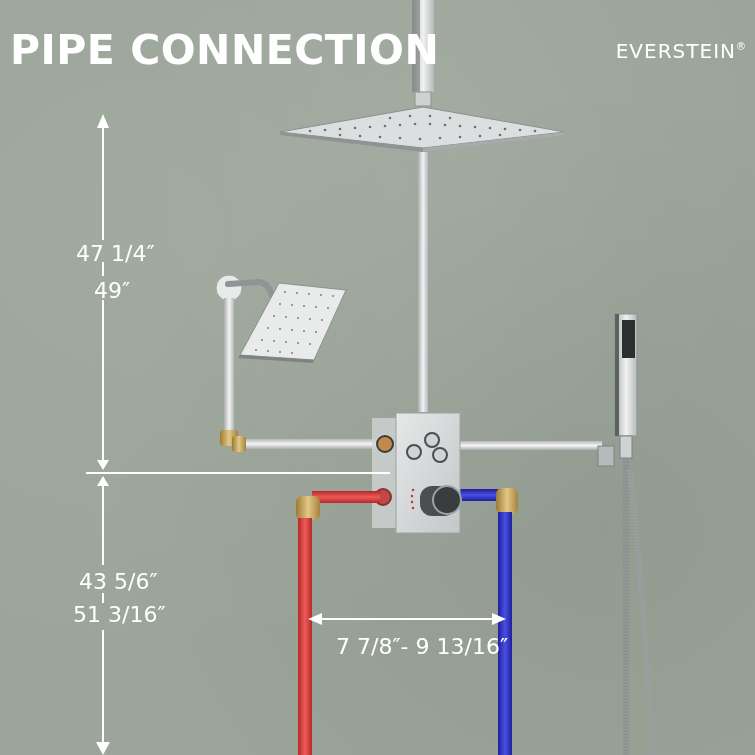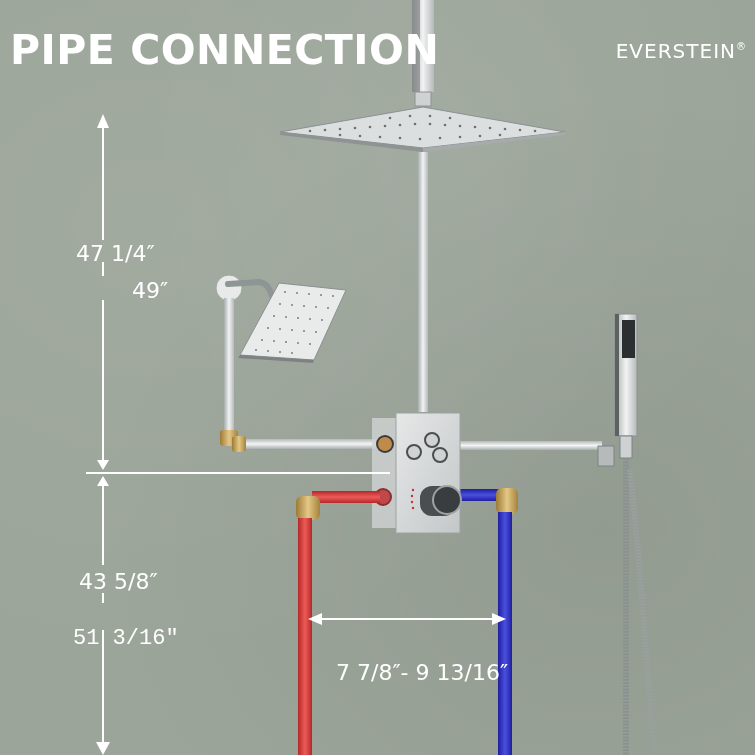--- a/index.html
+++ b/index.html
@@ -224,20 +224,20 @@
 
   <div class="abs title">
     <div>PIPE CONNECTION</div>
   </div>
 
   <div class="abs brand">
     <span>EVERSTEIN</span><sup>®</sup>
   </div>
 
   <div class="abs dim-text" style="left:76px;top:241px;">47 1/4″</div>
-  <div class="abs dim-text" style="left:94px;top:278px;margin-left:38px;">49″</div>
-
-  <div class="abs dim-text" style="left:79px;top:569px;">43 5/8″</div>
-  <div class="abs dim-text" style="left:73px;top:626px;font-family:Liberation Mono, monospace;">51 3/16″</div>
-
-  <div class="abs dim-text" style="left:336px;top:660px;">7 7/8″- 9 13/16″</div>
+  <div class="abs dim-text" style="left:94px;top:278px;">49″</div>
+
+  <div class="abs dim-text" style="left:79px;top:569px;">43 5/6″</div>
+  <div class="abs dim-text" style="left:73px;top:602px;">51 3/16″</div>
+
+  <div class="abs dim-text" style="left:336px;top:634px;">7 7/8″- 9 13/16″</div>
 
 </div>
 
 </body></html>

